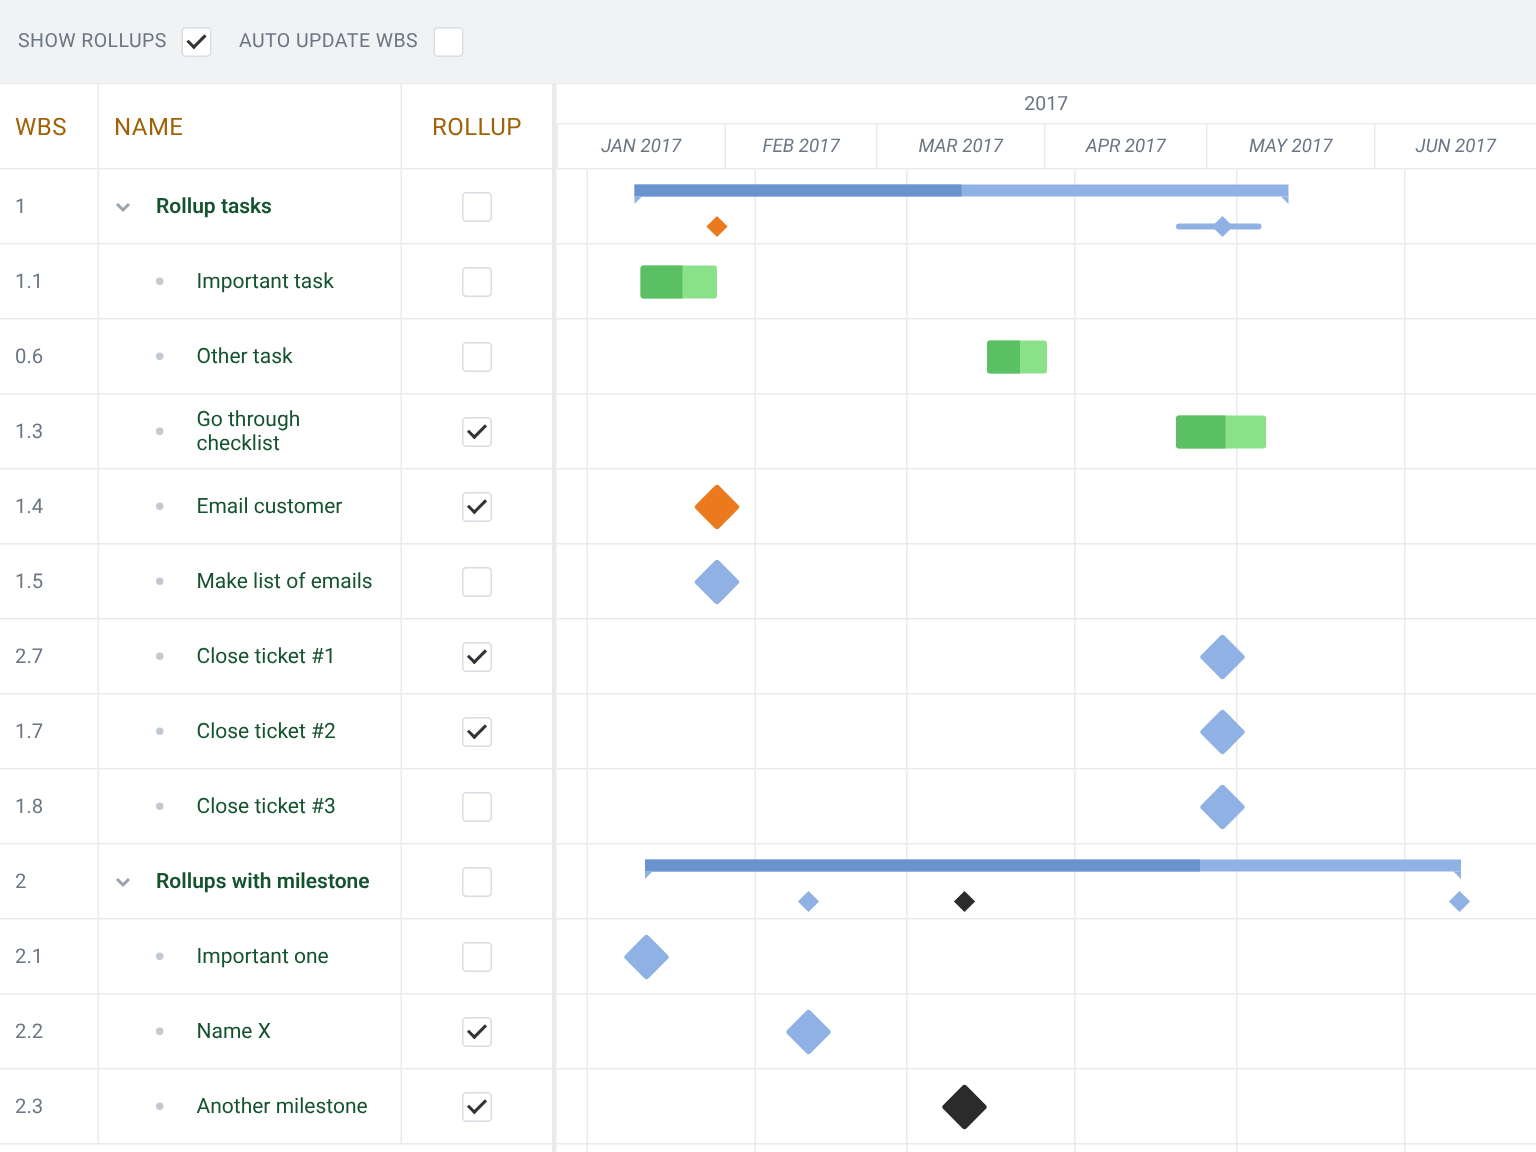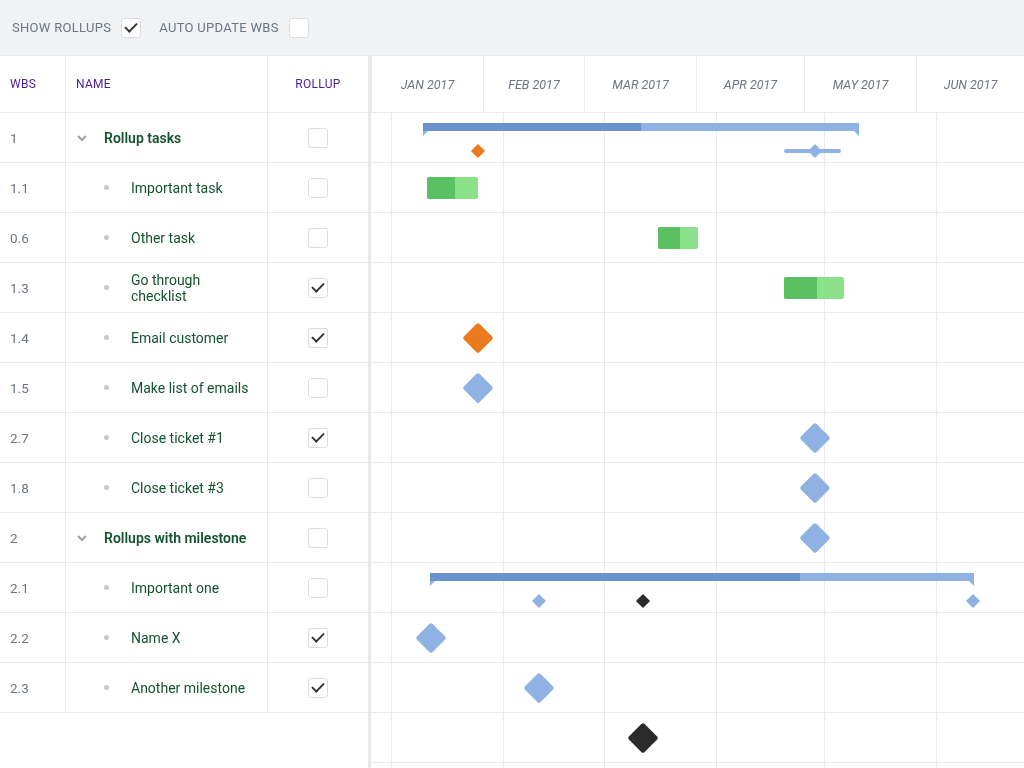--- a/index.html
+++ b/index.html
@@ -67,24 +67,24 @@
     border-bottom: 1px solid #e8eaec;
     background: #fff;
   }
   .col-wbs { width: 66px; }
   .col-name { flex: 1; }
   .col-rollup { width: 100px; }
   .hcell {
     display: flex;
     align-items: center;
     padding: 0 10px;
-    font-size: 12px;
+    font-size: 16px;
     text-transform: uppercase;
     letter-spacing: 0.3px;
-    color: #4c1d95;
+    color: #a16207;
     border-right: 1px solid #e8eaec;
     text-align: center;
   }
   .hcell:last-child { border-right: none; justify-content: center; }
 
   .body { }
   .row {
     display: flex;
     height: 50px;
     border-bottom: 1px solid #e8eaec;
@@ -310,20 +310,30 @@
           <div class="cell wbs">2.7</div>
           <div class="cell name">
             <span class="leaf-dot"></span>
             <span class="leaf-label">Close ticket #1</span>
           </div>
           <div class="cell rollup">
             <span class="checkbox checked"></span>
           </div>
         </div>
         <div class="row">
+          <div class="cell wbs">1.7</div>
+          <div class="cell name">
+            <span class="leaf-dot"></span>
+            <span class="leaf-label">Close ticket #2</span>
+          </div>
+          <div class="cell rollup">
+            <span class="checkbox checked"></span>
+          </div>
+        </div>
+        <div class="row">
           <div class="cell wbs">1.8</div>
           <div class="cell name">
             <span class="leaf-dot"></span>
             <span class="leaf-label">Close ticket #3</span>
           </div>
           <div class="cell rollup">
             <span class="checkbox"></span>
           </div>
         </div>
         <div class="row">
@@ -368,20 +378,21 @@
           </div>
           <div class="cell rollup">
             <span class="checkbox checked"></span>
           </div>
         </div>
       </div>
   </div>
 
   <div class="right">
     <div class="tl-header">
+      <div class="tl-year">2017</div>
       <div class="tl-months" id="tl-months">
           <div style="width: 20px; border-right: 1px solid rgb(232, 234, 236);"></div>
           <div class="tl-month" style="width: 112px;">JAN 2017</div>
           <div class="tl-month" style="width: 101px;">FEB 2017</div>
           <div class="tl-month" style="width: 112px;">MAR 2017</div>
           <div class="tl-month" style="width: 108px;">APR 2017</div>
           <div class="tl-month" style="width: 112px;">MAY 2017</div>
           <div class="tl-month" style="width: 108px;">JUN 2017</div>
         </div>
     </div>

